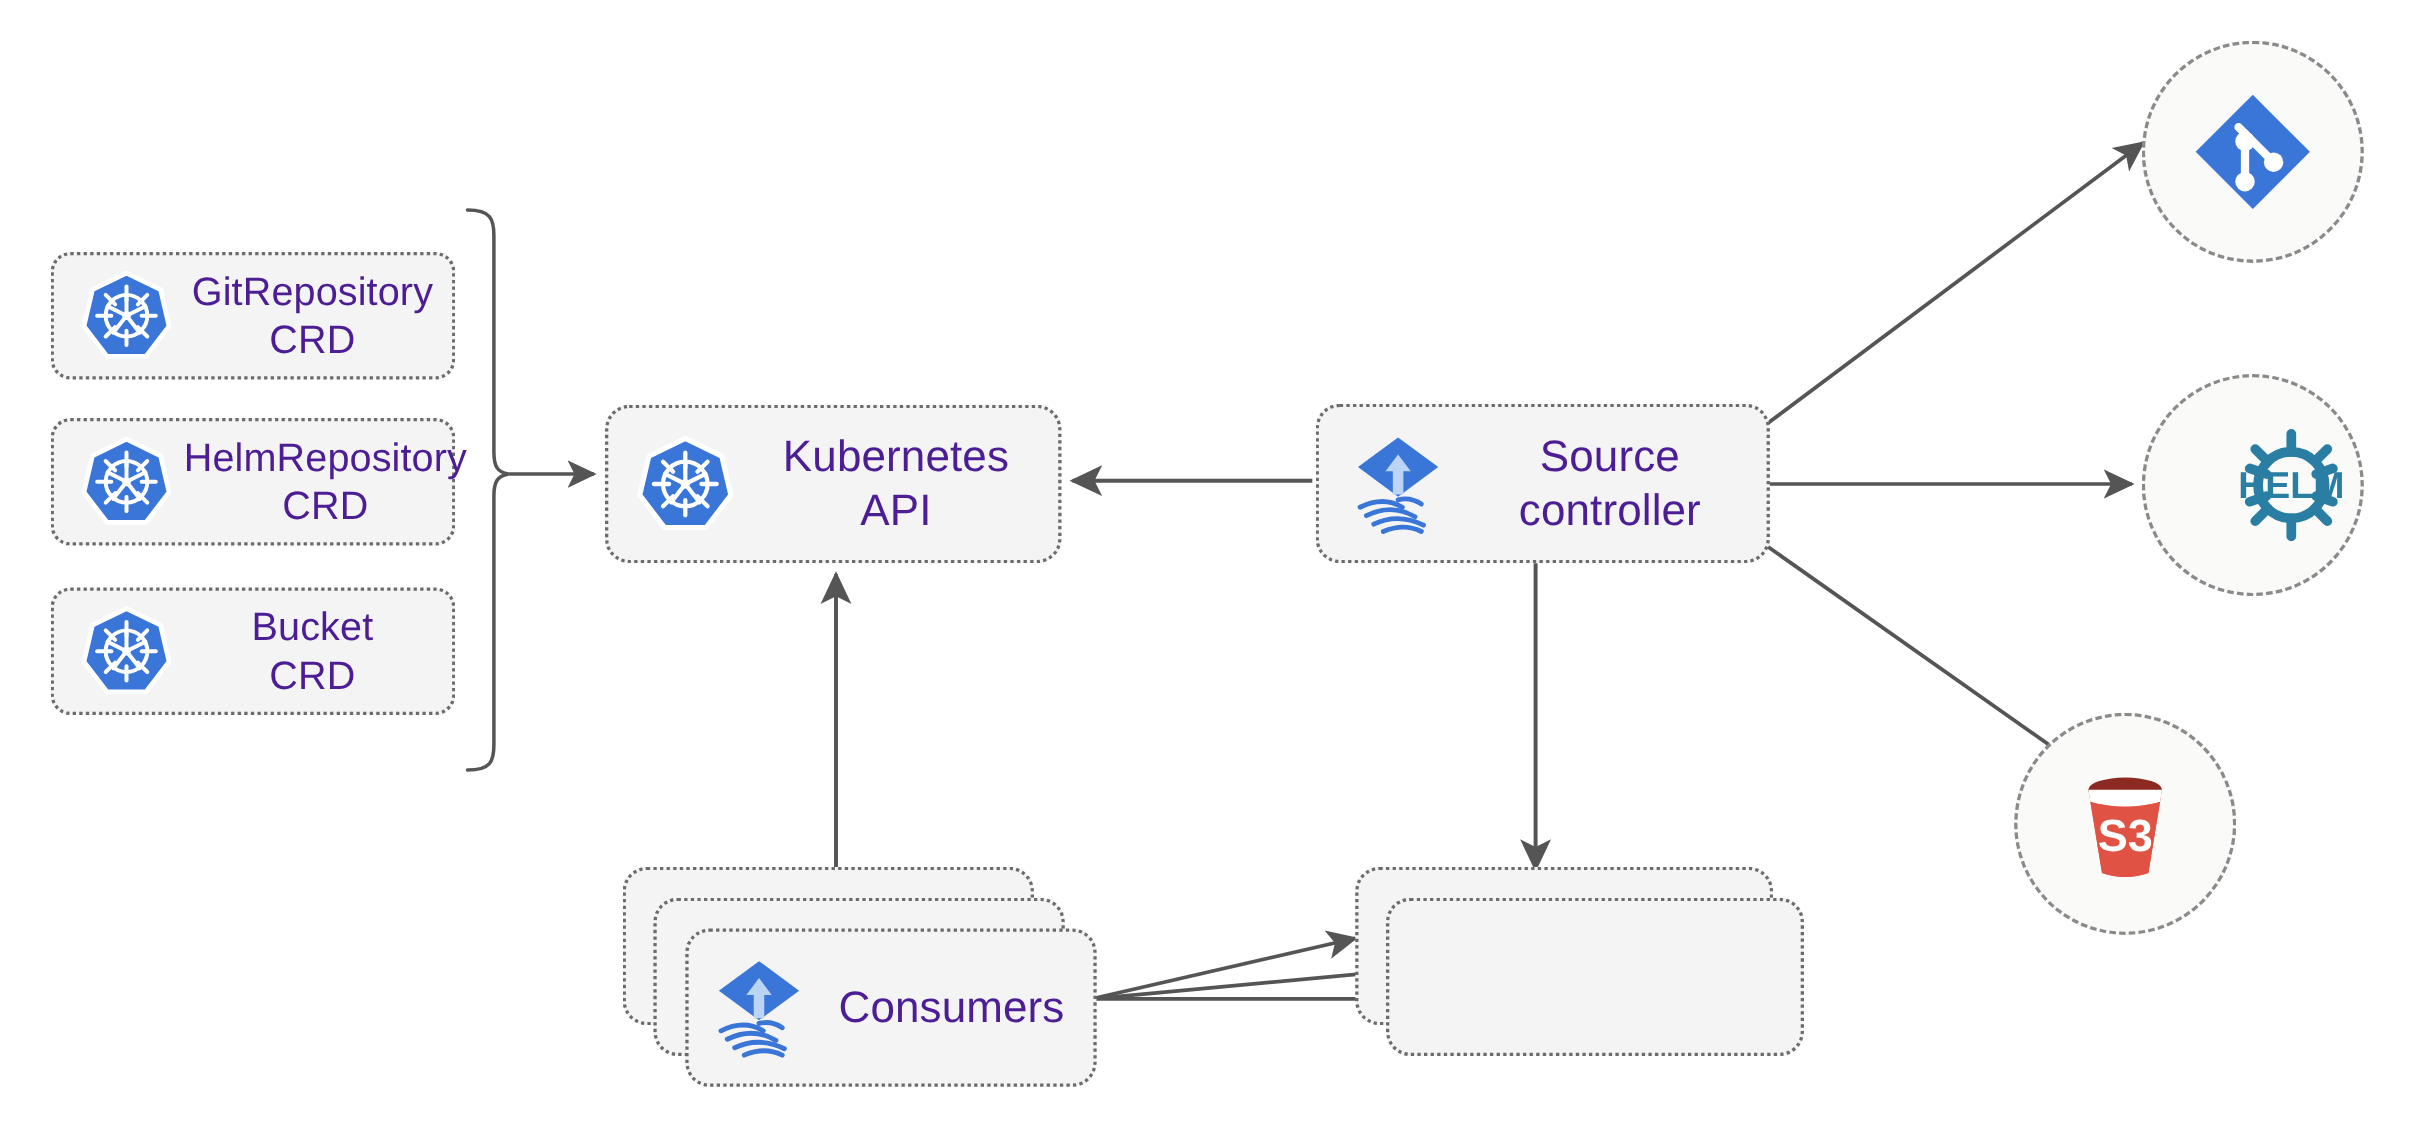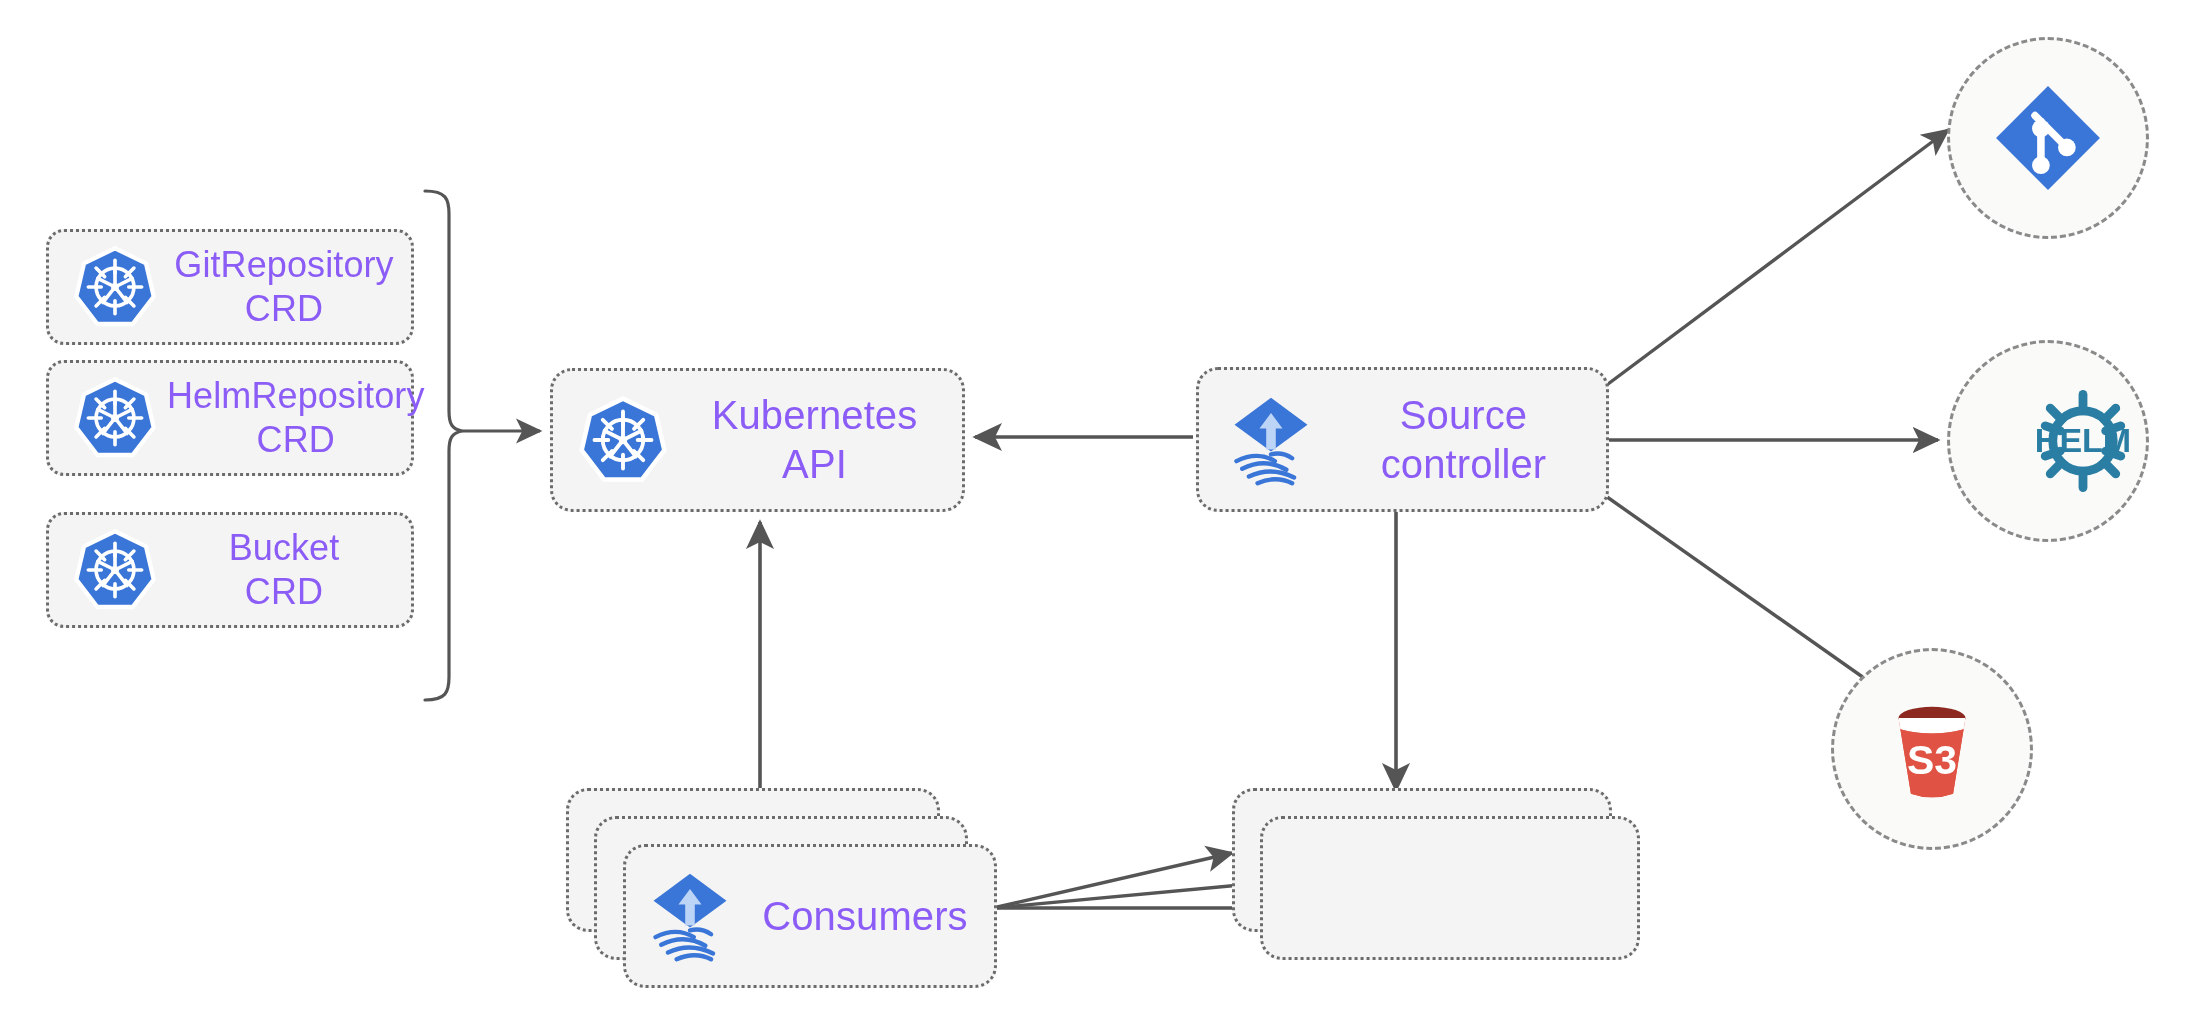--- a/index.html
+++ b/index.html
@@ -40,21 +40,21 @@
   .node-icon {
     position: relative;
     flex: 0 0 auto;
     display: flex;
     align-items: center;
     justify-content: center;
   }
   .node-label {
     flex: 1 1 auto;
     text-align: center;
-    color: #8b5cf6;
+    color: #4c1d95;
     font-size: 37px;
     line-height: 1.22;
     letter-spacing: 0.1px;
     padding-right: 10px;
     white-space: pre-line;
   }
 
   
   .crd {
     left: 46px;
@@ -179,21 +179,21 @@
           <line x1="50" y1="50" x2="36" y2="68"></line>
           <line x1="50" y1="50" x2="30" y2="40"></line>
         </g>
         <circle cx="50" cy="50" r="4.6" fill="#ffffff"></circle>
       </svg>
     </span>
     <span class="node-label">GitRepository
 CRD</span>
   </div>
 
-  <div class="node crd" style="top:360px">
+  <div class="node crd" style="top:380px">
     <span class="node-icon">
       <svg class="ico k8s" viewBox="0 0 100 100">
         <path d="M50 5 L86 22.5 L95 61 L70.5 93 L29.5 93 L5 61 L14 22.5 Z" fill="#3a75d8" stroke="#ffffff" stroke-width="5" stroke-linejoin="round"></path>
         <g fill="none" stroke="#ffffff" stroke-width="4.2" stroke-linecap="round">
           <circle cx="50" cy="50" r="22"></circle>
           <line x1="50" y1="19" x2="50" y2="34"></line>
           <line x1="50" y1="66" x2="50" y2="81"></line>
           <line x1="19" y1="50" x2="34" y2="50"></line>
           <line x1="66" y1="50" x2="81" y2="50"></line>
           <line x1="28" y1="28" x2="38" y2="38"></line>
@@ -206,21 +206,21 @@
           <line x1="50" y1="50" x2="36" y2="68"></line>
           <line x1="50" y1="50" x2="30" y2="40"></line>
         </g>
         <circle cx="50" cy="50" r="4.6" fill="#ffffff"></circle>
       </svg>
     </span>
     <span class="node-label">HelmRepository
 CRD</span>
   </div>
 
-  <div class="node crd" style="top:512px">
+  <div class="node crd" style="top:534px">
     <span class="node-icon">
       <svg class="ico k8s" viewBox="0 0 100 100">
         <path d="M50 5 L86 22.5 L95 61 L70.5 93 L29.5 93 L5 61 L14 22.5 Z" fill="#3a75d8" stroke="#ffffff" stroke-width="5" stroke-linejoin="round"></path>
         <g fill="none" stroke="#ffffff" stroke-width="4.2" stroke-linecap="round">
           <circle cx="50" cy="50" r="22"></circle>
           <line x1="50" y1="19" x2="50" y2="34"></line>
           <line x1="50" y1="66" x2="50" y2="81"></line>
           <line x1="19" y1="50" x2="34" y2="50"></line>
           <line x1="66" y1="50" x2="81" y2="50"></line>
           <line x1="28" y1="28" x2="38" y2="38"></line>

